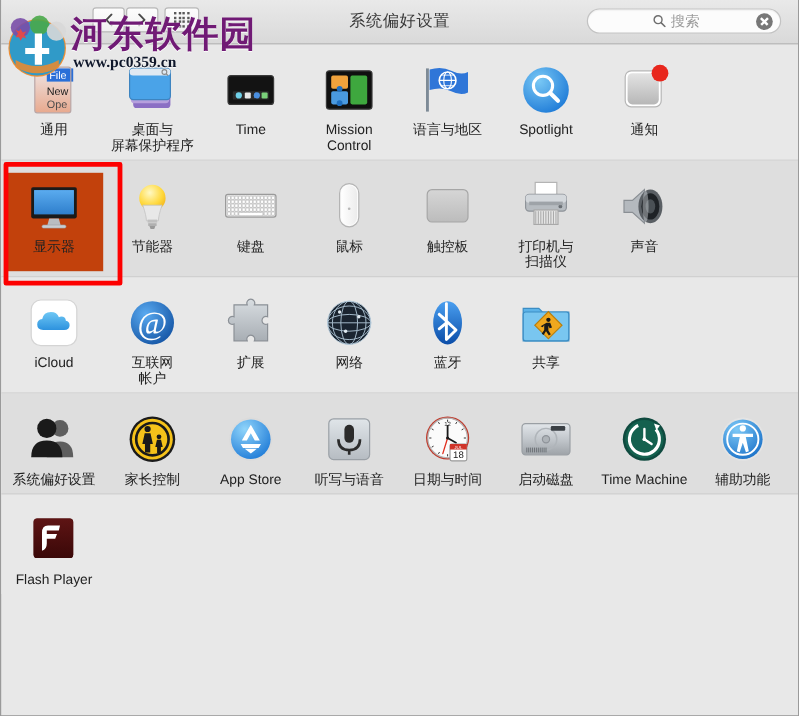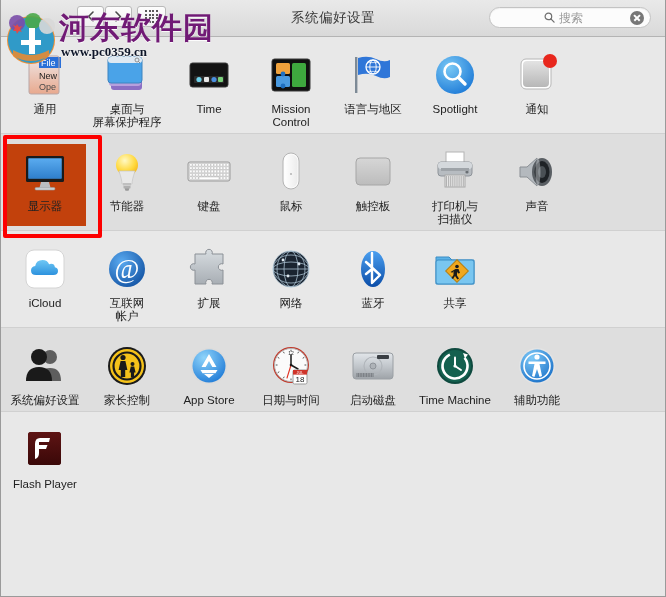--- a/index.html
+++ b/index.html
@@ -704,20 +704,37 @@
         <path d="M23 11 l7.5 13 h-4.2 l-3.3 -6 l-3.3 6 h-4.2 z" fill="#ffffff"></path>
         <path d="M14.5 27 h17 l-2 3.3 h-13 z" fill="#ffffff"></path>
         <path d="M18 31 h10 l-5 4 z" fill="#ffffff"></path>
       </svg>
             </div>
             <div class="label">App Store</div>
           </div>
           <div class="item">
             <div class="icon">
       <svg width="46" height="46" viewBox="0 0 46 46">
+        <rect x="6" y="6" width="34" height="34" rx="4" fill="url(#ds)" stroke="#9aa0a6"></rect>
+        <defs>
+                  <linearGradient id="ds" x1="0" y1="0" x2="0" y2="1">
+          <stop offset="0" stop-color="#e0e5e9"></stop>
+                    <stop offset="1" stop-color="#b6bcc2"></stop>
+        </linearGradient>
+                </defs>
+        <rect x="19" y="11" width="8" height="15" rx="4" fill="#2b2b2b"></rect>
+        <path d="M14 23 q0 9 9 9 q9 0 9 -9" fill="none" stroke="#2b2b2b" stroke-width="2.2"></path>
+        <line x1="23" y1="32" x2="23" y2="36" stroke="#2b2b2b" stroke-width="2.2"></line>
+      </svg>
+            </div>
+            <div class="label">听写与语音</div>
+          </div>
+          <div class="item">
+            <div class="icon">
+      <svg width="46" height="46" viewBox="0 0 46 46">
         <circle cx="23" cy="22" r="18" fill="#c0392b"></circle>
         <circle cx="23" cy="22" r="16.5" fill="#fbfbfb" stroke="#b4b4b4"></circle>
         <g stroke="#2b2b2b" stroke-width=".8">
           <line x1="23" y1="8.5" x2="23" y2="6.699999999999999"></line>
                   <line x1="29.75" y1="10.308657048910078" x2="30.65" y2="8.749811322098088"></line>
                   <line x1="34.69134295108992" y1="15.249999999999998" x2="36.25018867790191" y2="14.349999999999998"></line>
                   <line x1="36.5" y1="22" x2="38.3" y2="22"></line>
                   <line x1="34.69134295108992" y1="28.749999999999996" x2="36.25018867790191" y2="29.65"></line>
                   <line x1="29.75" y1="33.69134295108992" x2="30.65" y2="35.25018867790191"></line>
                   <line x1="23" y1="35.5" x2="23.000000000000004" y2="37.3"></line>

